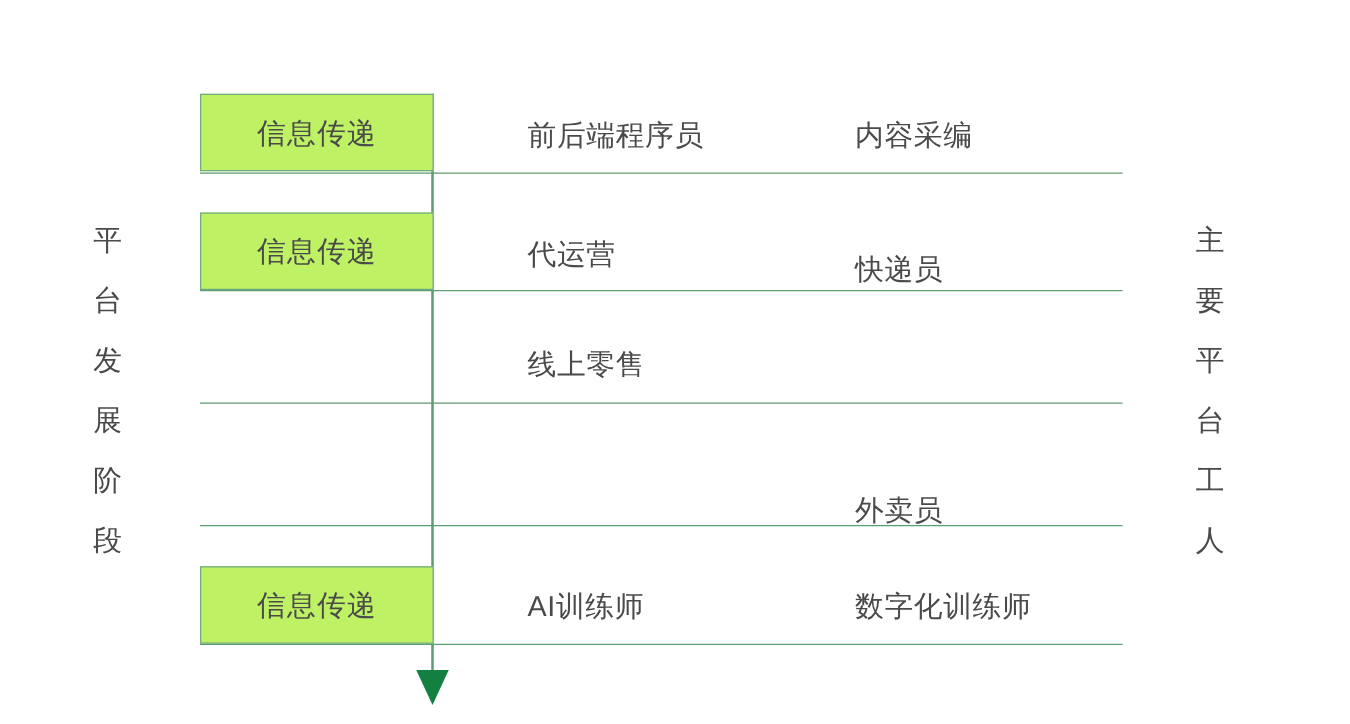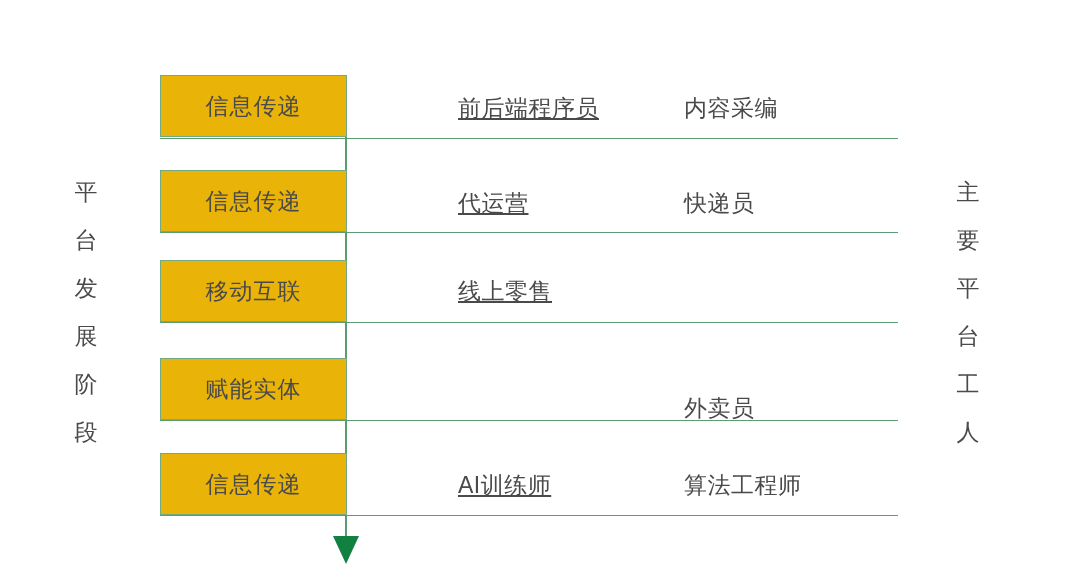--- a/index.html
+++ b/index.html
@@ -42,21 +42,21 @@
   #right-axis-label { left: 948px; top: 168px; width: 40px; }
 
   
   .stage-box {
     position: absolute;
     left: 160px;
     width: 187px;
     height: 62px;
     box-sizing: border-box;
     border: 1px solid #72ab82;
-    background: #eab308;
+    background: #bef264;
     display: flex;
     align-items: center;
     justify-content: center;
     color: #4a4a4a;
     font-size: 23px;
     letter-spacing: 1px;
     z-index: 3;
   }
 
   
@@ -93,21 +93,21 @@
 
   
   .role {
     position: absolute;
     color: #4a4a4a;
     font-size: 23px;
     letter-spacing: 0.5px;
     white-space: nowrap;
     z-index: 3;
   }
-  .role.col-a { left: 458px; text-decoration: underline; }
+  .role.col-a { left: 422px; }
   .role.col-b { left: 684px; }
 </style>
 </head>
 <body>
 
 <div id="diagram">
 
   <div id="left-axis-label" class="vlabel">
     <span>平</span>
     <span>台</span>
@@ -130,27 +130,25 @@
   <div id="timeline-arrowhead"></div>
 
   <div class="rule" style="top:138px"></div>
   <div class="rule" style="top:232px"></div>
   <div class="rule" style="top:322px"></div>
   <div class="rule" style="top:420px"></div>
   <div class="rule" style="top:515px"></div>
 
   <div class="stage-box" style="top:75px">信息传递</div>
   <div class="stage-box" style="top:170px">信息传递</div>
-  <div class="stage-box" style="top:260px">移动互联</div>
-  <div class="stage-box" style="top:358px">赋能实体</div>
   <div class="stage-box" style="top:453px">信息传递</div>
 
   <div class="role col-a" style="top:93px">前后端程序员</div>
   <div class="role col-a" style="top:188px">代运营</div>
   <div class="role col-a" style="top:276px">线上零售</div>
   <div class="role col-a" style="top:470px">AI训练师</div>
 
   <div class="role col-b" style="top:93px">内容采编</div>
-  <div class="role col-b" style="top:188px">快递员</div>
+  <div class="role col-b" style="top:200px">快递员</div>
   <div class="role col-b" style="top:393px">外卖员</div>
-  <div class="role col-b" style="top:470px">算法工程师</div>
+  <div class="role col-b" style="top:470px">数字化训练师</div>
 
 </div>
 
 </body></html>

